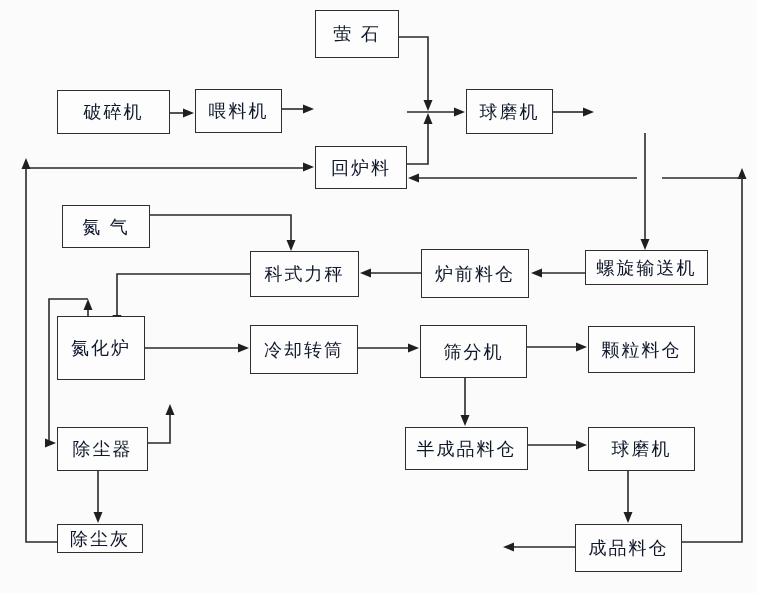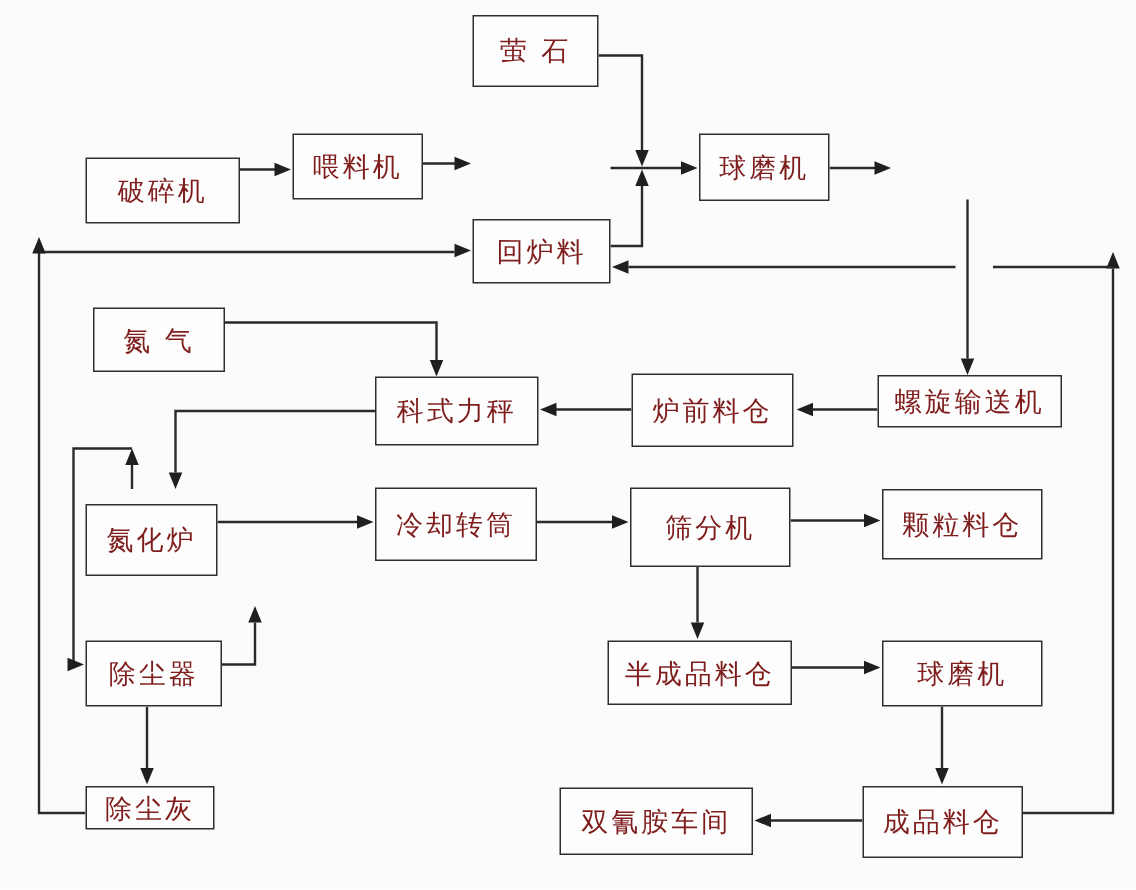--- a/index.html
+++ b/index.html
@@ -20,21 +20,21 @@
     fill:#1f1f1f;stroke:none;
   }
   .node{
     position:absolute;
     box-sizing:border-box;
     border:1.7px solid #2e2e2e;
     background:#fdfdfd;
     display:flex;align-items:center;justify-content:center;
     font-size:18px;
     letter-spacing:2px;
-    color:#7f1d1d;
+    color:#0f172a;
     white-space:nowrap;
   }
 </style>
 </head>
 <body>
 
 <div class="canvas">
 
   <svg class="lines-layer" viewBox="0 0 757 593">
     <g>
@@ -130,33 +130,32 @@
     </g>
     <g>
       <path d="M682,542 H742 V179"></path>
       <polygon points="742,168 737.5,179 746.5,179"></polygon>
       <path d="M742,178 H662"></path>
       <path d="M637,178 H419"></path>
       <polygon points="408,178 419,173.5 419,182.5"></polygon>
     </g>
   </svg>
 
-  <div class="node" style="left:57px;top:105px;width:103px;height:44px">破碎机</div>
+  <div class="node" style="left:57px;top:90px;width:113px;height:44px">破碎机</div>
   <div class="node" style="left:195px;top:89px;width:87px;height:44px">喂料机</div>
   <div class="node" style="left:315px;top:10px;width:84px;height:48px">萤 石</div>
   <div class="node" style="left:315px;top:146px;width:92px;height:43px">回炉料</div>
   <div class="node" style="left:466px;top:89px;width:87px;height:45px">球磨机</div>
   <div class="node" style="left:62px;top:205px;width:88px;height:43px">氮 气</div>
   <div class="node" style="left:421px;top:249px;width:108px;height:49px">炉前料仓</div>
   <div class="node" style="left:250px;top:251px;width:109px;height:46px">科式力秤</div>
   <div class="node" style="left:585px;top:250px;width:123px;height:35px">螺旋输送机</div>
-  <div class="node" style="left:57px;top:336px;width:88px;height:48px">氮化炉</div>
+  <div class="node" style="left:57px;top:316px;width:88px;height:64px">氮化炉</div>
   <div class="node" style="left:250px;top:325px;width:108px;height:49px">冷却转筒</div>
   <div class="node" style="left:420px;top:325px;width:107px;height:53px">筛分机</div>
   <div class="node" style="left:588px;top:326px;width:107px;height:47px">颗粒料仓</div>
   <div class="node" style="left:57px;top:427px;width:91px;height:44px">除尘器</div>
   <div class="node" style="left:405px;top:427px;width:123px;height:43px">半成品料仓</div>
   <div class="node" style="left:588px;top:427px;width:107px;height:44px">球磨机</div>
   <div class="node" style="left:57px;top:524px;width:86px;height:29px">除尘灰</div>
-  <div class="node" style="left:373px;top:525px;width:129px;height:45px">双氰胺车间</div>
   <div class="node" style="left:575px;top:524px;width:107px;height:48px">成品料仓</div>
 
 </div>
 
 </body></html>

